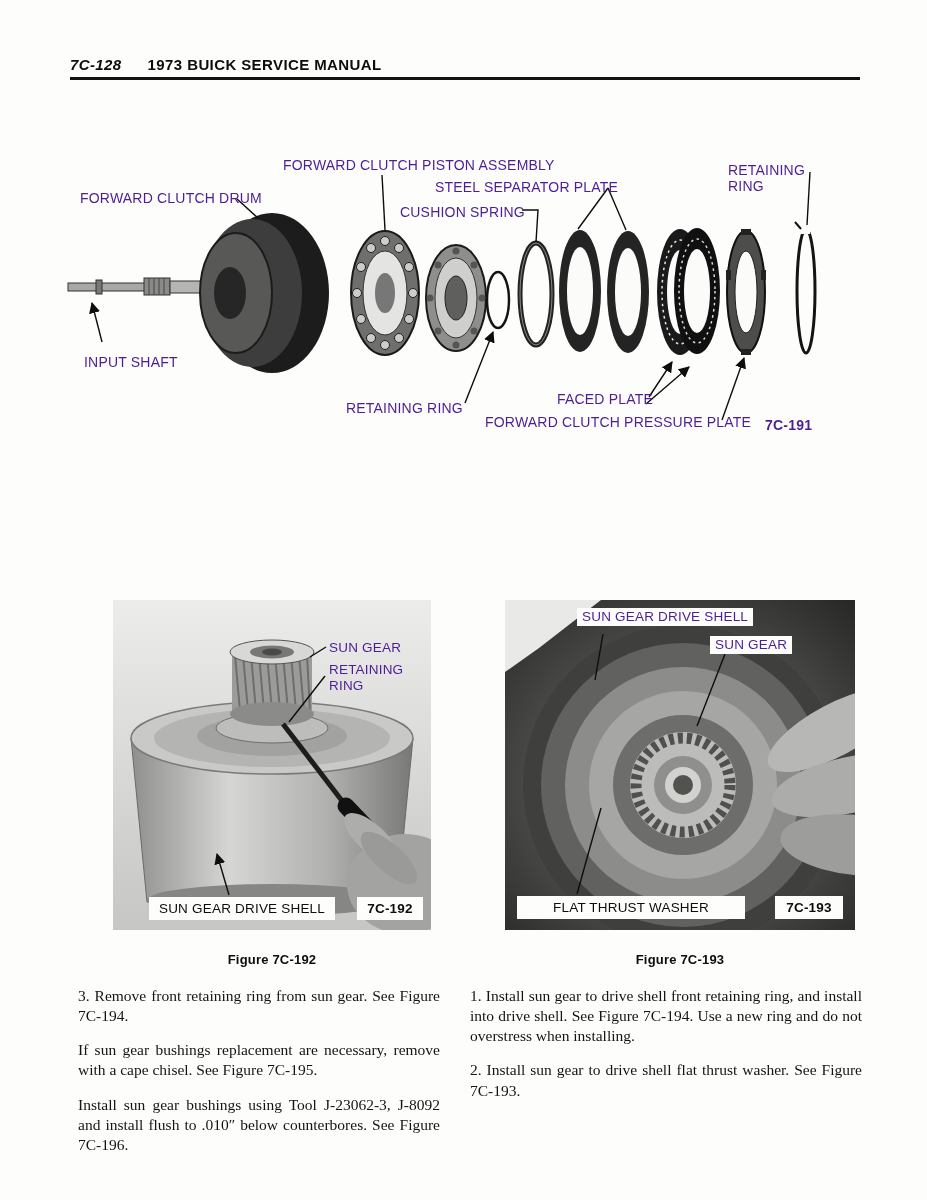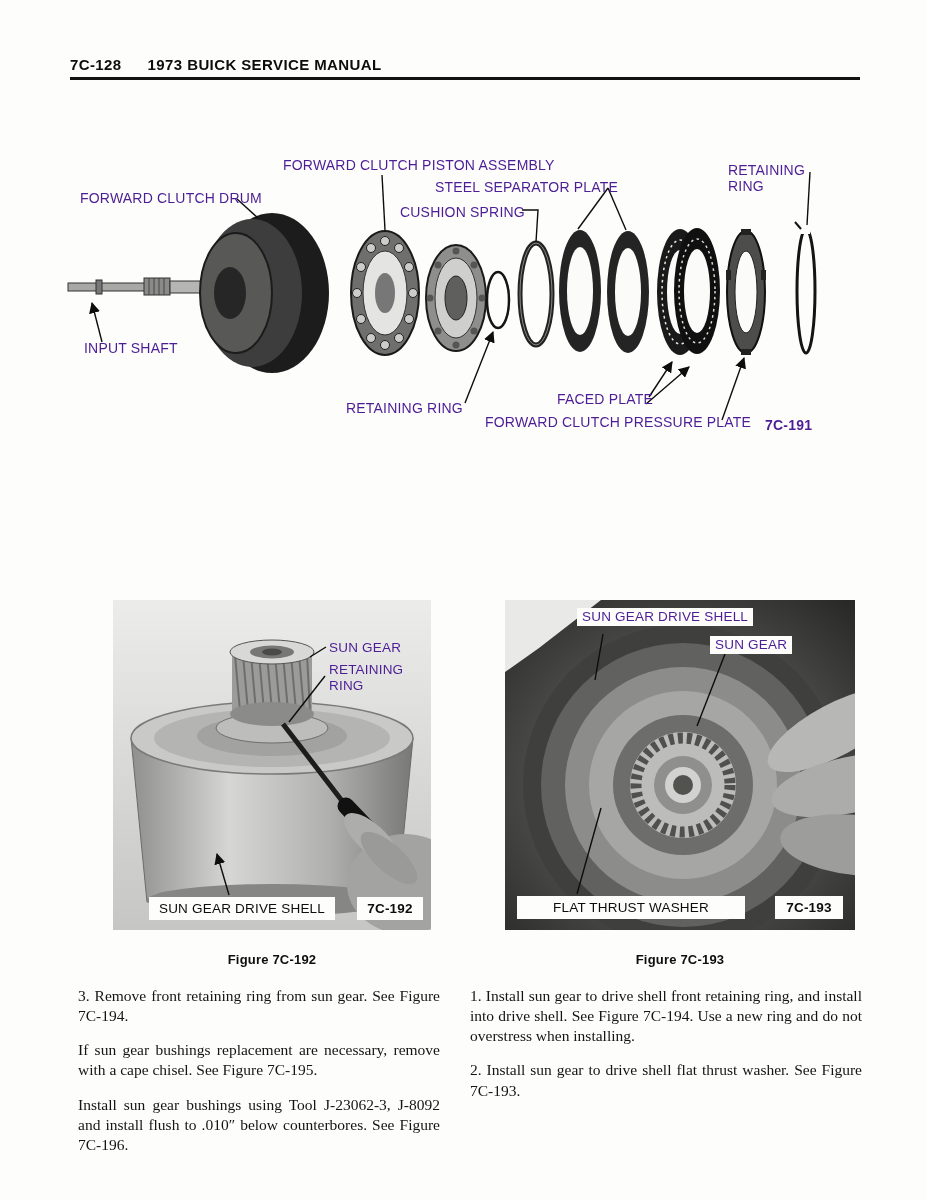--- a/index.html
+++ b/index.html
@@ -1,20 +1,20 @@
 <!DOCTYPE html>
 <html><head>
 <meta charset="utf-8">
 <style>
   html,body{margin:0;padding:0;background:#e9e9e7;}
   .page{position:relative;width:927px;height:1200px;background:#fdfdfc;overflow:hidden;
         font-family:"Liberation Sans",sans-serif;color:#0d0d0d;}
   
   .hdr{position:absolute;left:70px;top:56px;font-weight:bold;font-size:15px;letter-spacing:.4px;white-space:nowrap;}
-  .hdr .num{margin-right:26px;}
+  .hdr .num{margin-right:26px;font-style:italic;}
   .hdr-rule{position:absolute;left:70px;top:77px;width:790px;height:3px;background:#121210;}
   
   .fig191{position:absolute;left:40px;top:130px;width:840px;height:330px;}
   .fig191 svg{position:absolute;left:0;top:0;}
   .lbl{position:absolute;font-size:14px;line-height:1.15;letter-spacing:.2px;white-space:nowrap;color:#4c1d95;}
   .lbl.wrap{white-space:normal;}
   .lbl.bold{font-weight:bold;}
   
   .caption{position:absolute;text-align:center;font-weight:bold;font-size:13px;letter-spacing:.2px;}
   
@@ -160,21 +160,21 @@
         <line x1="606" y1="274" x2="649" y2="237" marker-end="url(#arr)"></line>
         <line x1="682" y1="290" x2="704" y2="228" marker-end="url(#arr)"></line>
       </g>
     </svg>
 
     <div class="lbl" style="left:243px;top:27px;">FORWARD CLUTCH PISTON ASSEMBLY</div>
     <div class="lbl" style="left:40px;top:60px;">FORWARD CLUTCH DRUM</div>
     <div class="lbl" style="left:395px;top:49px;">STEEL SEPARATOR PLATE</div>
     <div class="lbl" style="left:360px;top:74px;">CUSHION SPRING</div>
     <div class="lbl wrap" style="left:688px;top:32px;width:92px;">RETAINING RING</div>
-    <div class="lbl" style="left:44px;top:210px;">INPUT SHAFT</div>
+    <div class="lbl" style="left:44px;top:224px;">INPUT SHAFT</div>
     <div class="lbl" style="left:306px;top:270px;">RETAINING RING</div>
     <div class="lbl" style="left:517px;top:261px;">FACED PLATE</div>
     <div class="lbl" style="left:445px;top:284px;">FORWARD CLUTCH PRESSURE PLATE</div>
     <div class="lbl bold" style="left:725px;top:287px;">7C-191</div>
   </div>
 
 
   <div class="photo" style="left:113px;top:600px;width:318px;height:330px;">
     <svg width="318" height="330" viewBox="0 0 318 330">
       <defs>

